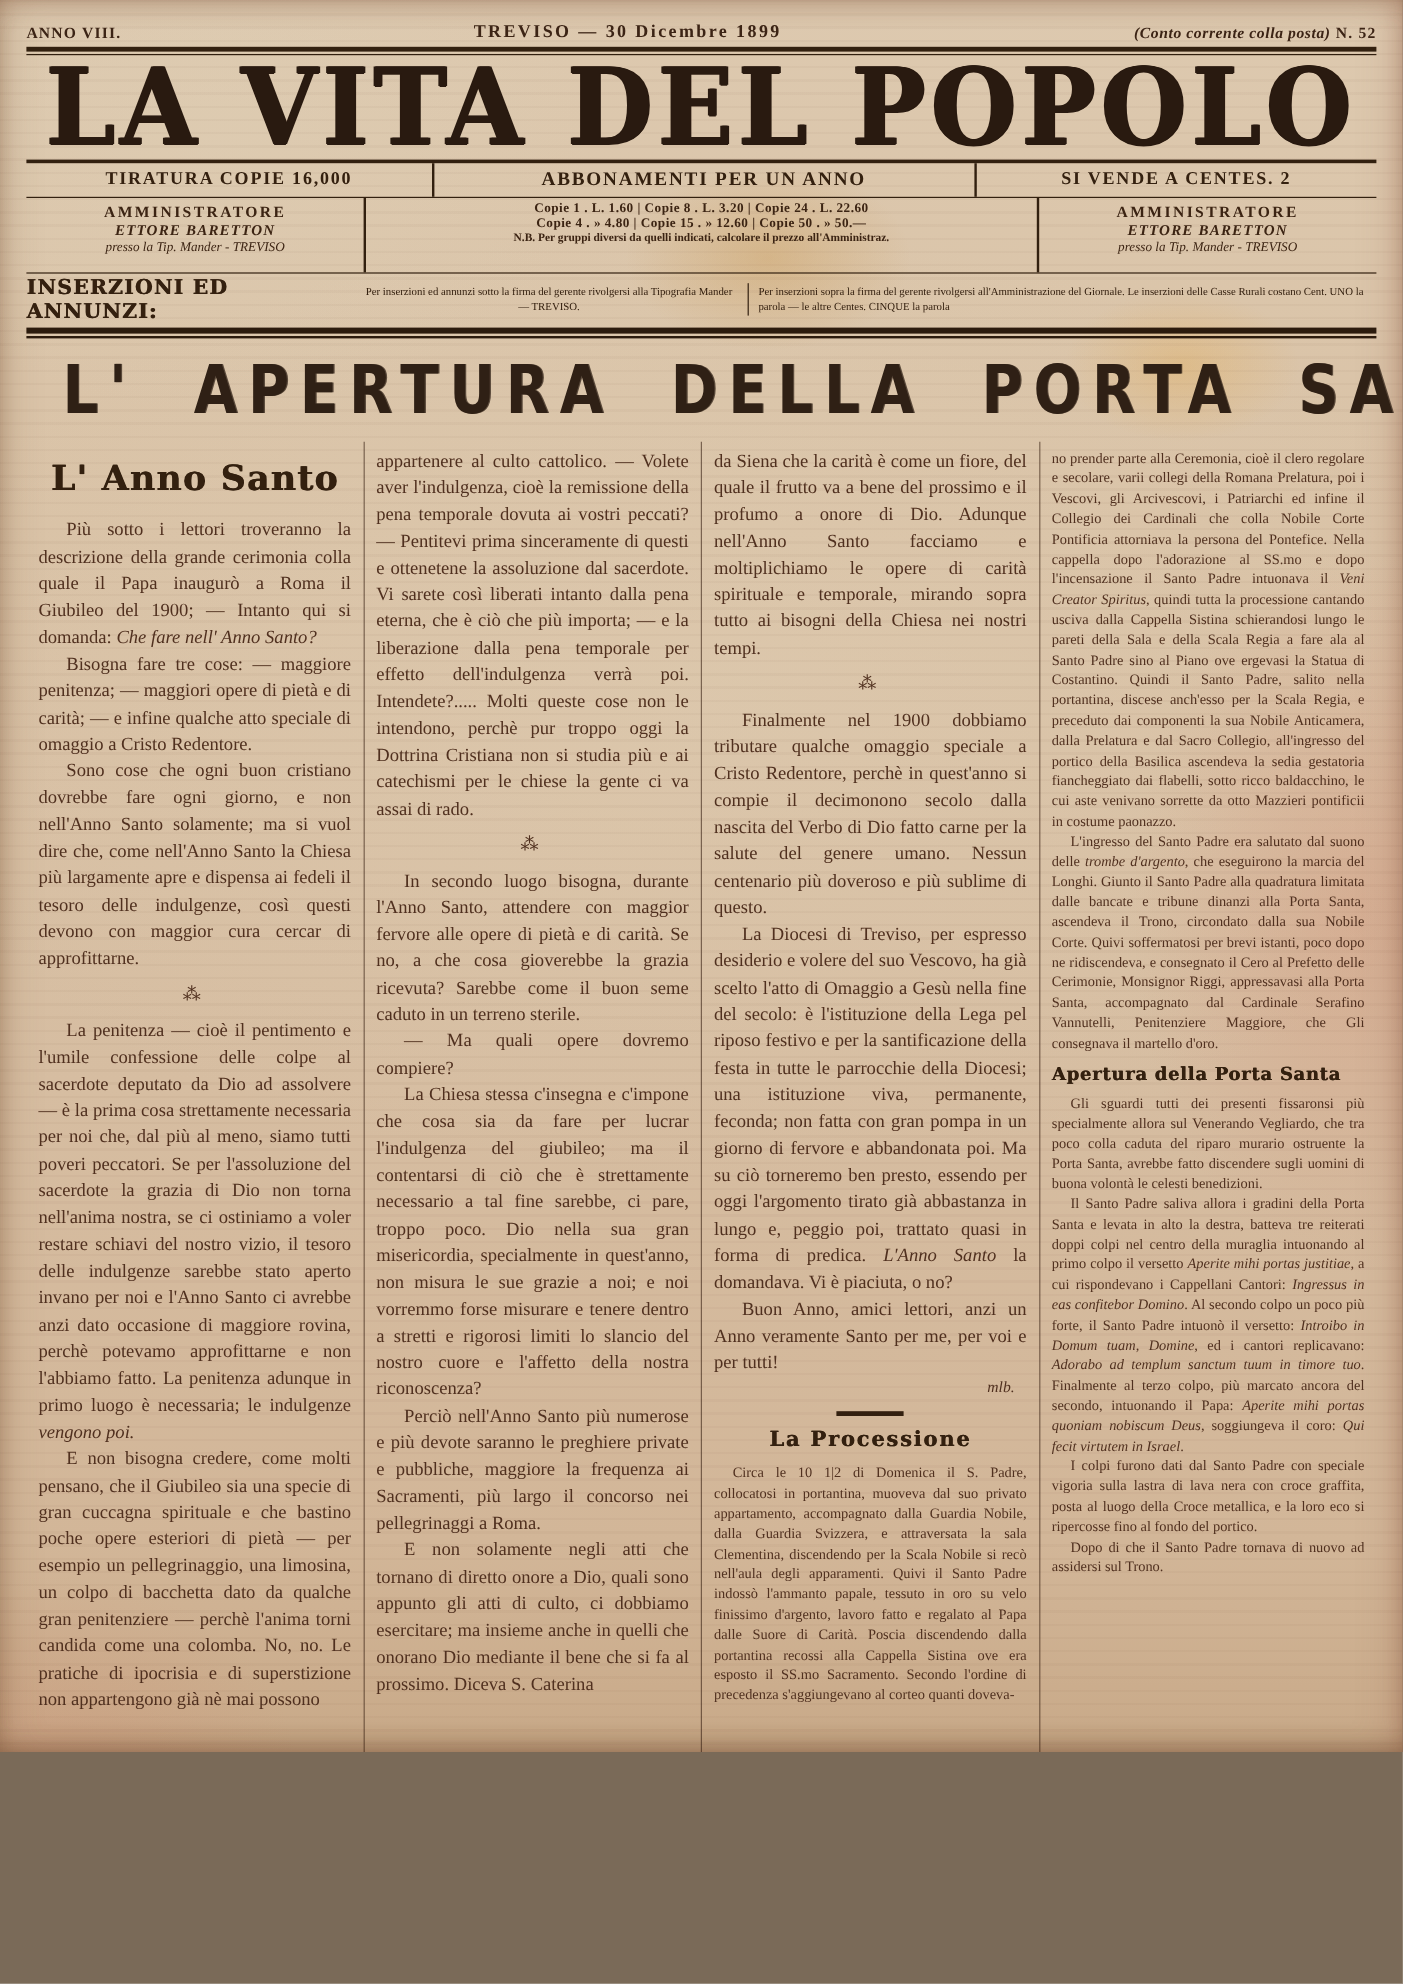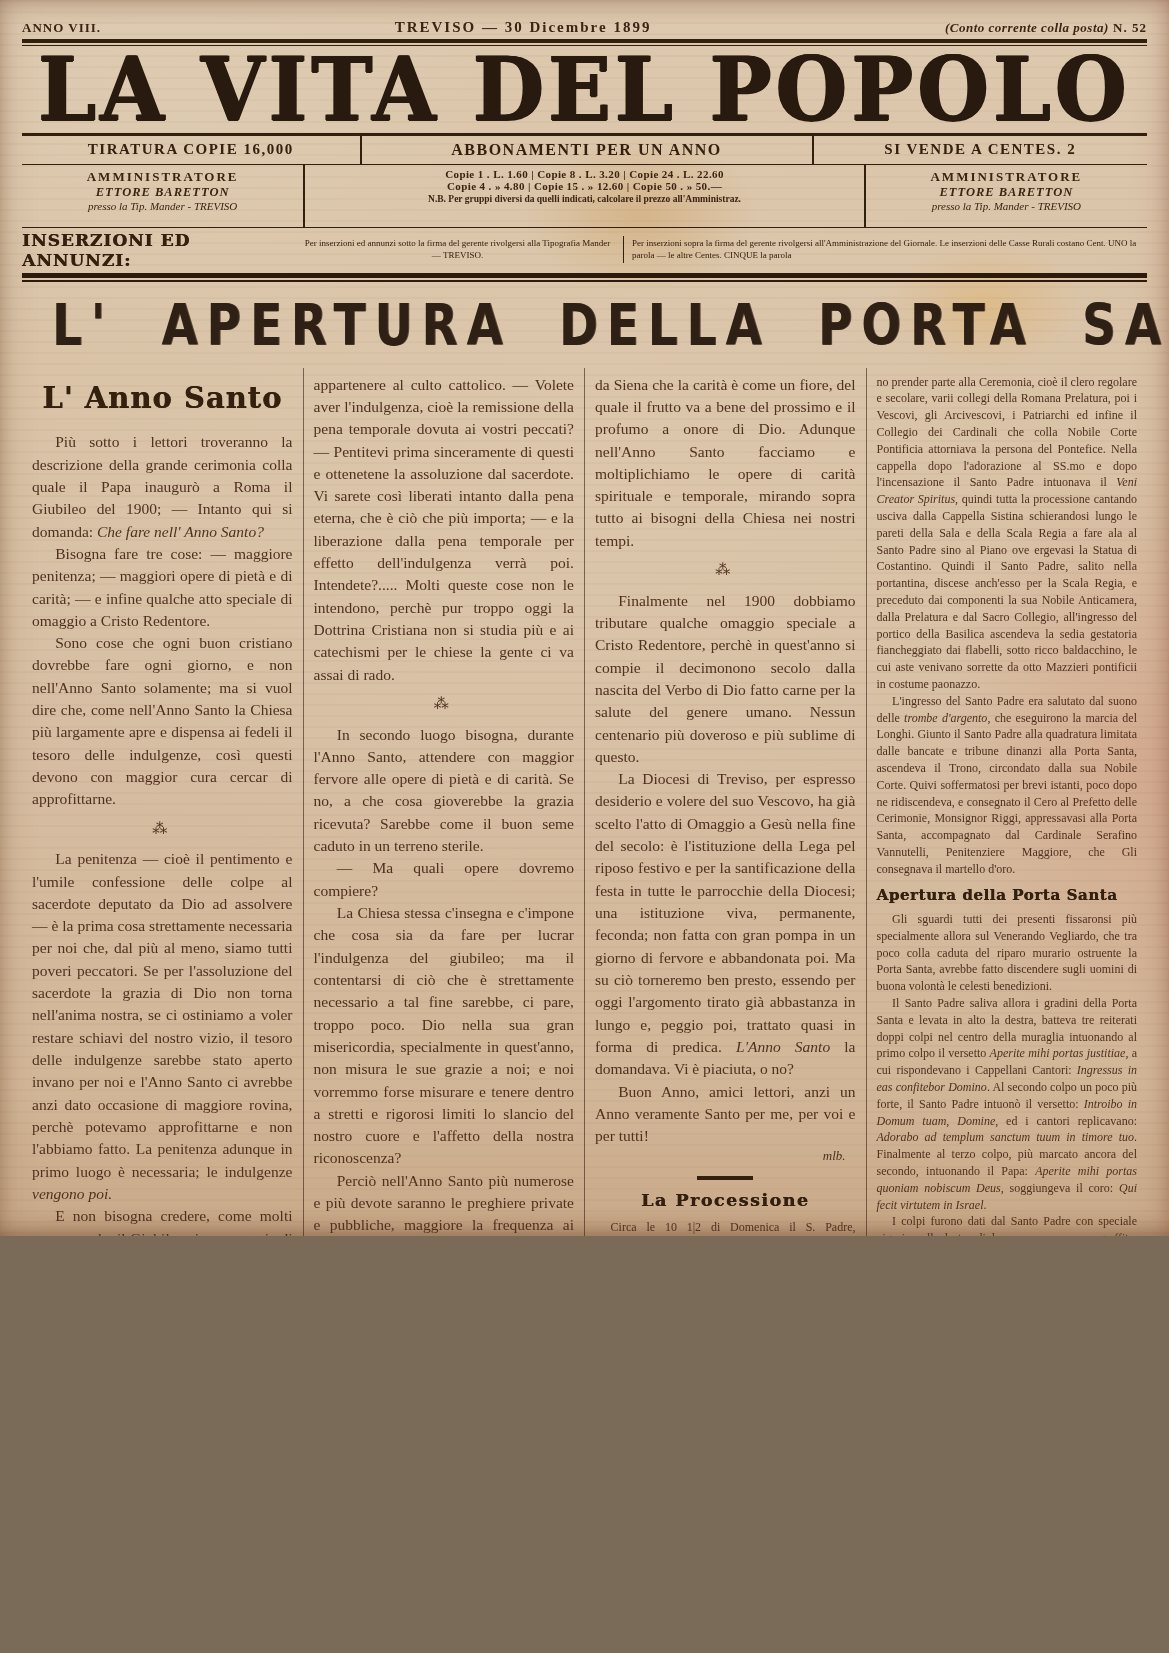--- a/index.html
+++ b/index.html
@@ -1,18 +1,18 @@
 <!DOCTYPE html>
 <html><head>
 <meta charset="utf-8">
 <style>
   html,body{margin:0;padding:0;background:#7a6a58;}
   .sheet{
     position:relative;
-    width:1169px;height:1236px;
+    width:1169px;height:1460px;
     margin:0 auto;
     overflow:hidden;
     display:flex;flex-direction:column;
     box-sizing:border-box;
     padding:6px 22px 0 22px;
     color:#4c2d1d;
     font-family:"Liberation Serif","DejaVu Serif",serif;
     background:
       radial-gradient(ellipse 170px 110px at 640px 215px, rgba(197,141,58,.30), transparent 70%),
       radial-gradient(ellipse 140px 90px at 985px 305px, rgba(226,170,80,.35), transparent 70%),

